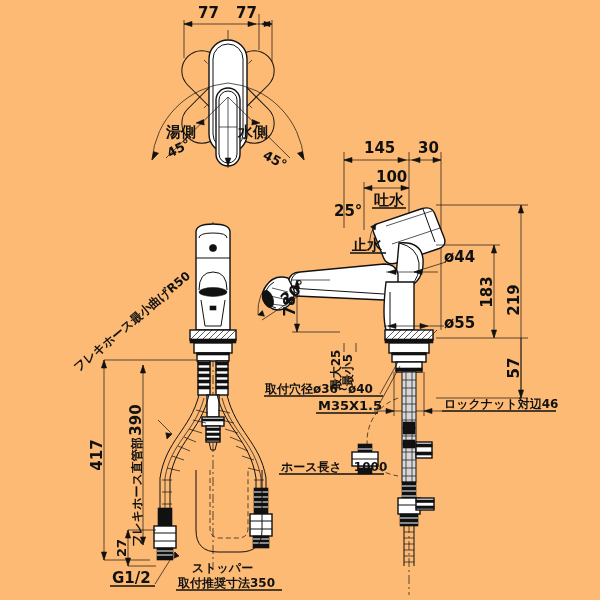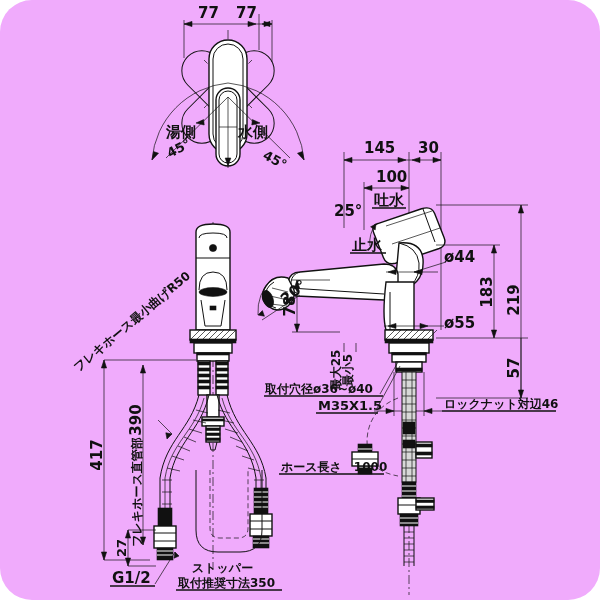--- a/index.html
+++ b/index.html
@@ -1,17 +1,17 @@
 <!DOCTYPE html>
 <html><head>
 <meta charset="utf-8">
 <style>
   html,body{margin:0;padding:0;background:#ffffff;}
   body{width:600px;height:600px;font-family:"DejaVu Sans","Liberation Sans",sans-serif;color:#000;}
-  #sheet{position:relative;width:600px;height:600px;overflow:hidden;background:#f0abfc;border-radius:32px;}
+  #sheet{position:relative;width:600px;height:600px;overflow:hidden;background:#fdba74;}
   svg{display:block;}
   .dimtxt{font-size:15px;font-weight:700;fill:#111;font-family:"DejaVu Sans",sans-serif;}
   .dimtxt-sm{font-size:13px;font-weight:700;fill:#111;font-family:"DejaVu Sans",sans-serif;}
   .jptxt{font-size:15px;font-weight:700;fill:#111;font-family:"DejaVu Sans",sans-serif;}
   .jptxt-sm{font-size:12px;font-weight:700;fill:#111;font-family:"DejaVu Sans",sans-serif;}
   .ln{stroke:#111;stroke-width:1;fill:none;}
   .ln-thin{stroke:#111;stroke-width:0.7;fill:none;}
   .ctr{stroke:#111;stroke-width:0.7;fill:none;stroke-dasharray:9 3 2 3;}
   .hid{stroke:#111;stroke-width:0.7;fill:none;stroke-dasharray:5 3;}
   .fillw{fill:#ffffff;stroke:#111;stroke-width:1.4;}

